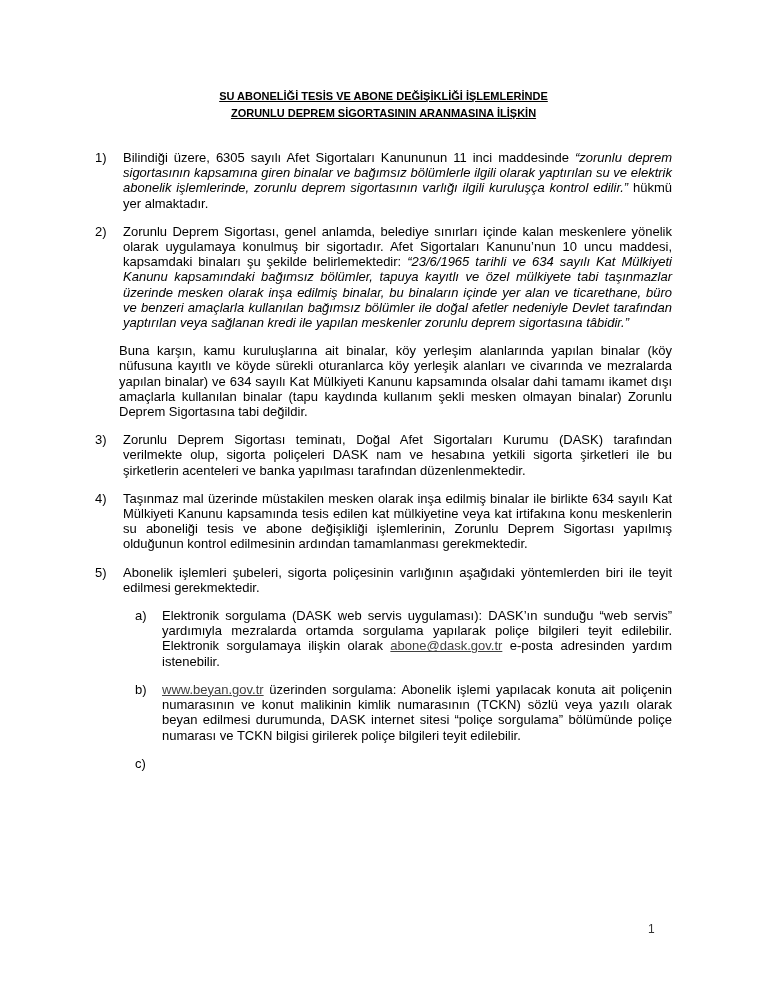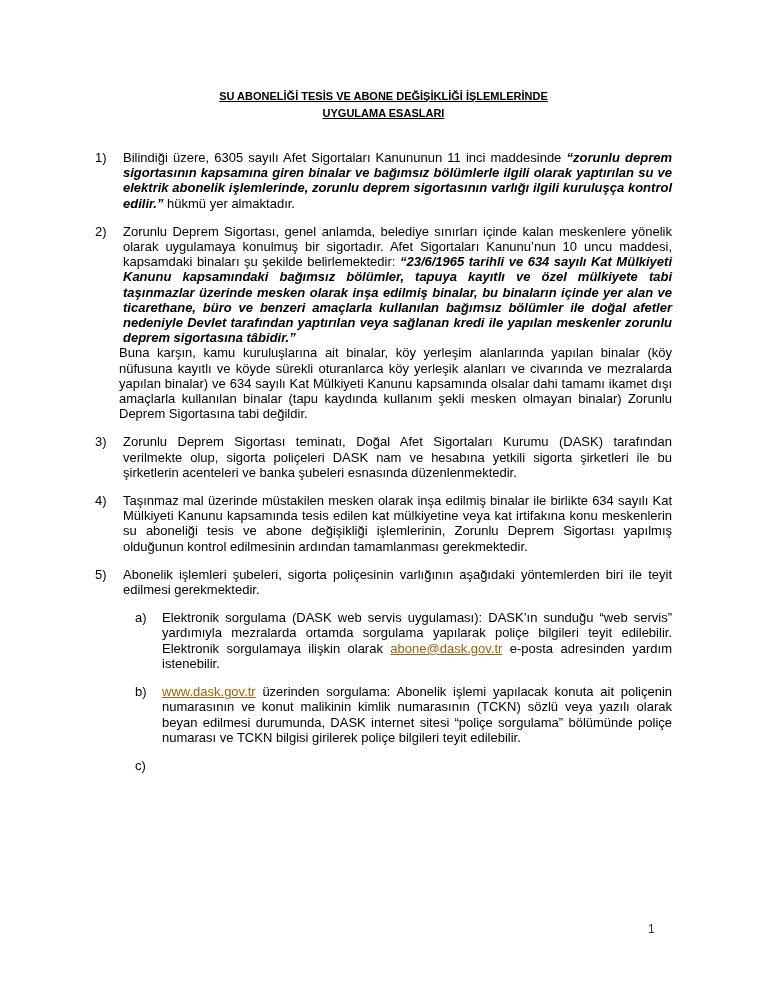--- a/index.html
+++ b/index.html
@@ -34,85 +34,86 @@
     position: relative;
     padding-left: 28px;
     text-align: justify;
     margin-top: 13px;
   }
   .item.first { margin-top: 28px; }
   .item .num { position: absolute; left: 0; top: 0; }
   .note {
     padding-left: 24px;
     text-align: justify;
+    margin-top: 13px;
   }
   .subitem {
     position: relative;
     padding-left: 67px;
     text-align: justify;
     margin-top: 13px;
   }
   .subitem .num { position: absolute; left: 40px; top: 0; }
-  .quote { font-style: italic; font-weight: bold; }
-  .doc-link { color: #a16207; text-decoration: underline; cursor: pointer; margin-top: 36px; }
+  .quote { font-style: italic; }
+  .doc-link { color: #404040; text-decoration: underline; cursor: pointer; margin-top: 36px; }
   .pagenum {
     position: absolute;
     left: 648px; top: 922px;
     font-size: 12px;
     color: #333333;
   }
 </style>
 </head>
 <body>
 
 <div class="page">
   <div class="content body-copy">
 
     <div class="doc-title">
       <div class="tline">SU ABONELİĞİ TESİS VE ABONE DEĞİŞİKLİĞİ İŞLEMLERİNDE</div>
-      <div class="tline">UYGULAMA ESASLARI</div>
+      <div class="tline">ZORUNLU DEPREM SİGORTASININ ARANMASINA İLİŞKİN</div>
     </div>
 
     <div class="item first">
       <span class="num">1)</span>
       <span>Bilindiği üzere, 6305 sayılı Afet Sigortaları Kanununun 11 inci maddesinde </span><span class="quote">“zorunlu deprem sigortasının kapsamına giren binalar ve bağımsız bölümlerle ilgili olarak yaptırılan su ve elektrik abonelik işlemlerinde, zorunlu deprem sigortasının varlığı ilgili kuruluşça kontrol edilir.”</span><span> hükmü yer almaktadır.</span>
     </div>
 
     <div class="item">
       <span class="num">2)</span>
       <span>Zorunlu Deprem Sigortası, genel anlamda, belediye sınırları içinde kalan meskenlere yönelik olarak uygulamaya konulmuş bir sigortadır. Afet Sigortaları Kanunu’nun 10 uncu maddesi, kapsamdaki binaları şu şekilde belirlemektedir: </span><span class="quote">“23/6/1965 tarihli ve 634 sayılı Kat Mülkiyeti Kanunu kapsamındaki bağımsız bölümler, tapuya kayıtlı ve özel mülkiyete tabi taşınmazlar üzerinde mesken olarak inşa edilmiş binalar, bu binaların içinde yer alan ve ticarethane, büro ve benzeri amaçlarla kullanılan bağımsız bölümler ile doğal afetler nedeniyle Devlet tarafından yaptırılan veya sağlanan kredi ile yapılan meskenler zorunlu deprem sigortasına tâbidir.”</span>
     </div>
 
     <div class="note">
       <span>Buna karşın, kamu kuruluşlarına ait binalar, köy yerleşim alanlarında yapılan binalar (köy nüfusuna kayıtlı ve köyde sürekli oturanlarca köy yerleşik alanları ve civarında ve mezralarda yapılan binalar) ve 634 sayılı Kat Mülkiyeti Kanunu kapsamında olsalar dahi tamamı ikamet dışı amaçlarla kullanılan binalar (tapu kaydında kullanım şekli mesken olmayan binalar)  Zorunlu Deprem Sigortasına tabi değildir.</span>
     </div>
 
     <div class="item">
       <span class="num">3)</span>
-      <span>Zorunlu Deprem Sigortası teminatı, Doğal Afet Sigortaları Kurumu (DASK) tarafından verilmekte olup, sigorta poliçeleri DASK nam ve hesabına yetkili sigorta şirketleri ile bu şirketlerin acenteleri ve banka şubeleri esnasında düzenlenmektedir.</span>
+      <span>Zorunlu Deprem Sigortası teminatı, Doğal Afet Sigortaları Kurumu (DASK) tarafından verilmekte olup, sigorta poliçeleri DASK nam ve hesabına yetkili sigorta şirketleri ile bu şirketlerin acenteleri ve banka yapılması tarafından düzenlenmektedir.</span>
     </div>
 
     <div class="item">
       <span class="num">4)</span>
       <span>Taşınmaz mal üzerinde müstakilen mesken olarak inşa edilmiş binalar ile birlikte 634 sayılı Kat Mülkiyeti Kanunu kapsamında tesis edilen kat mülkiyetine veya kat irtifakına konu meskenlerin su aboneliği tesis ve abone değişikliği işlemlerinin, Zorunlu Deprem Sigortası yapılmış olduğunun kontrol edilmesinin ardından tamamlanması gerekmektedir.</span>
     </div>
 
     <div class="item">
       <span class="num">5)</span>
       <span>Abonelik işlemleri şubeleri, sigorta poliçesinin varlığının aşağıdaki yöntemlerden biri ile teyit edilmesi gerekmektedir.</span>
     </div>
 
     <div class="subitem">
       <span class="num">a)</span>
       <span>Elektronik sorgulama (DASK web servis uygulaması): DASK’ın sunduğu “web servis” yardımıyla mezralarda ortamda sorgulama yapılarak poliçe bilgileri teyit edilebilir. Elektronik sorgulamaya ilişkin olarak </span><a class="doc-link">abone@dask.gov.tr</a><span> e-posta adresinden yardım istenebilir.</span>
     </div>
 
     <div class="subitem">
       <span class="num">b)</span>
-      <a class="doc-link">www.dask.gov.tr</a><span> üzerinden sorgulama: Abonelik işlemi yapılacak konuta ait poliçenin numarasının ve konut malikinin kimlik numarasının (TCKN) sözlü veya yazılı olarak beyan edilmesi durumunda, DASK internet sitesi “poliçe sorgulama” bölümünde poliçe numarası ve TCKN bilgisi girilerek poliçe bilgileri teyit edilebilir.</span>
+      <a class="doc-link">www.beyan.gov.tr</a><span> üzerinden sorgulama: Abonelik işlemi yapılacak konuta ait poliçenin numarasının ve konut malikinin kimlik numarasının (TCKN) sözlü veya yazılı olarak beyan edilmesi durumunda, DASK internet sitesi “poliçe sorgulama” bölümünde poliçe numarası ve TCKN bilgisi girilerek poliçe bilgileri teyit edilebilir.</span>
     </div>
 
     <div class="subitem">
       <span class="num">c)</span>
     </div>
 
   </div>
 
   <div class="pagenum">1</div>
 </div>

